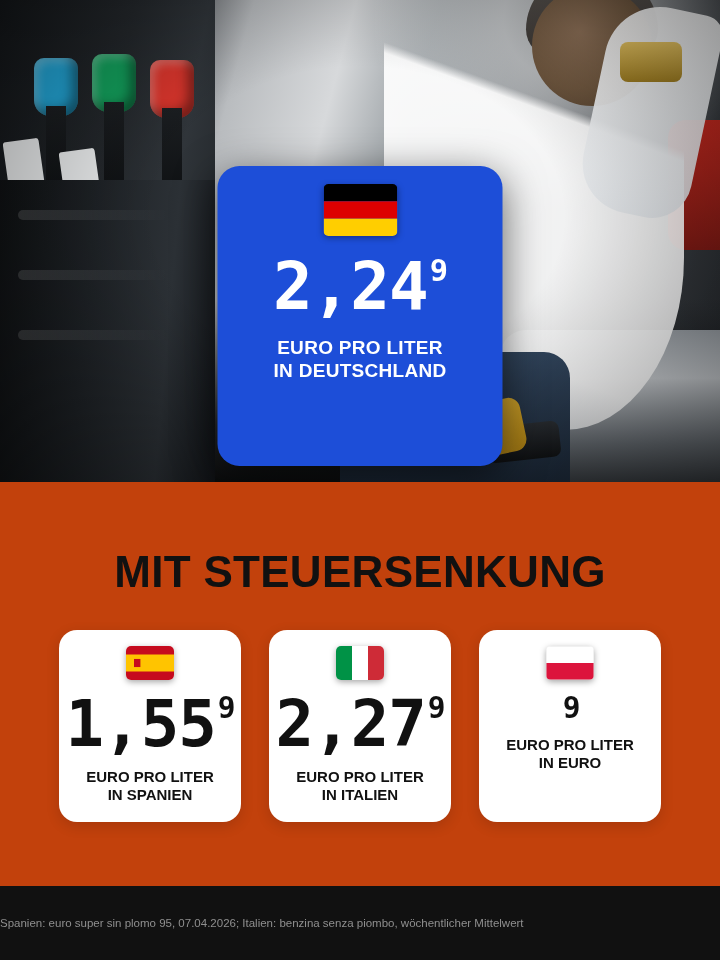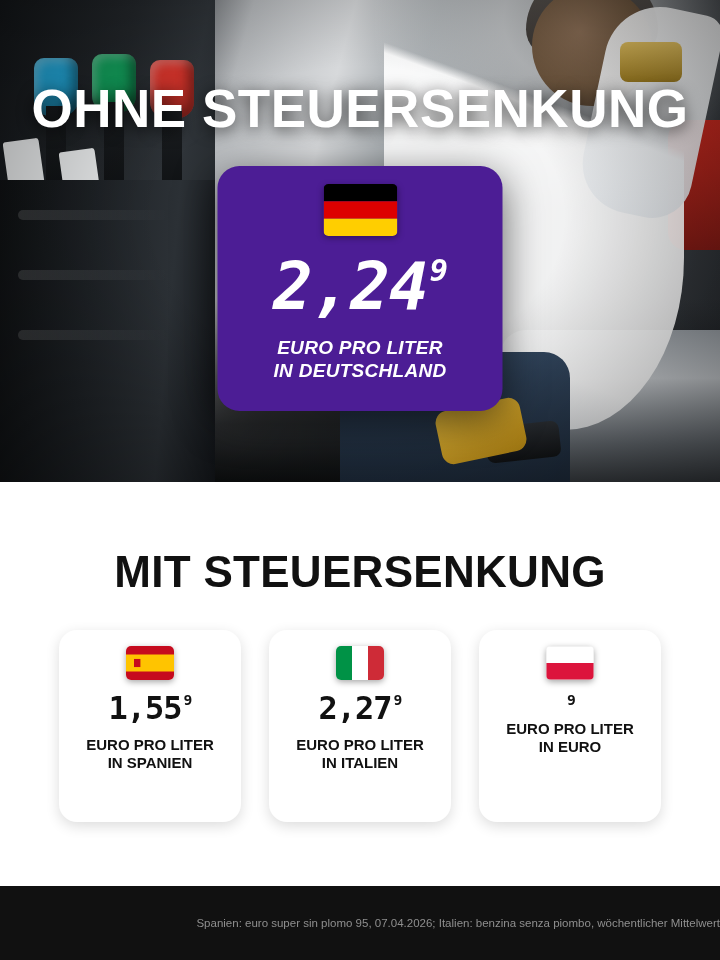--- a/index.html
+++ b/index.html
@@ -127,27 +127,26 @@
     line-height: 1;
     text-shadow: 0 3px 16px rgba(0,0,0,.75);
     font-stretch: condensed;
   }
 
   
   .card-dark {
     position: absolute;
     left: 50%; transform: translateX(-50%);
     top: 166px;
-    width: 285px; height: 245px;
-    background: #4c1d95;
+    width: 285px; height: 300px;
+    background: #1d4ed8;
     border-radius: 22px;
     display: flex; flex-direction: column; align-items: center;
     padding-top: 18px;
     box-shadow: 0 10px 40px rgba(0,0,0,.6);
-    font-style: italic;
   }
   .flag {
     width: 74px; height: 52px; border-radius: 5px;
     overflow: hidden; display: block;
     box-shadow: 0 2px 6px rgba(0,0,0,.35);
   }
   .price {
     font-family: "DejaVu Sans Mono", monospace;
     font-weight: 700;
     line-height: 1;
@@ -163,48 +162,48 @@
   .card-dark .price { color:#fff; font-size: 66px; margin-top: 18px; }
   .card-dark .sub {
     color:#fff; text-align:center; font-weight:700; font-size:19px;
     line-height:1.22; margin-top:16px; letter-spacing:.3px;
   }
 
   
   .bottom {
     position: absolute;
     left:0; top:482px; width: 720px; height: 478px;
-    background: #ffffff;
+    background: #c2410c;
   }
   .headline-bottom {
     text-align:center; color:#111; font-weight:800; font-size:44px;
     letter-spacing:.3px; padding-top: 68px; line-height:1;
   }
   .cards {
     display:flex; justify-content:center; gap: 28px;
     margin-top: 36px;
   }
   .card-light {
     width: 182px; height: 192px; background:#fff; border-radius: 18px;
     display:flex; flex-direction:column; align-items:center; justify-content:flex-start;
     padding-top: 16px;
     box-shadow: 0 4px 14px rgba(0,0,0,.14);
   }
   .card-light .flag { width: 48px; height: 34px; }
-  .card-light .price { color:#111; font-size: 32px; margin-top: 12px; }
+  .card-light .price { color:#111; font-size: 64px; margin-top: 12px; }
   .card-light .sub {
     color:#111; text-align:center; font-weight:700; font-size:15px;
     line-height:1.2; margin-top: 12px;
   }
 
   
   .footer {
     position:absolute; left:0; bottom:0; width:720px; height:74px;
     background:#111; color:#8f8f8f;
-    display:flex; flex-direction:column; align-items:flex-end; justify-content:center;
+    display:flex; flex-direction:column; align-items:flex-start; justify-content:center;
     gap:4px;
     font-size:11.5px;
   }
   .footer div { text-align:center; }
 </style>
 </head>
 <body>
 
 <div class="page">
 
@@ -228,21 +227,20 @@
       <div class="man-hair"></div>
       <div class="man-head"></div>
       <div class="man-arm"></div>
       <div class="watch"></div>
       <div class="man-jeans"></div>
       <div class="nozzle-hand"></div>
       <div class="glove"></div>
       <div class="vignette"></div>
     </div>
 
-    <div class="headline-top">OHNE STEUERSENKUNG</div>
 
     <div class="card-dark">
       <span class="flag">
         <svg width="74" height="52" viewBox="0 0 30 21" preserveAspectRatio="none" aria-hidden="true">
           <rect width="30" height="7" y="0" fill="#000000"></rect>
           <rect width="30" height="7" y="7" fill="#DD0000"></rect>
           <rect width="30" height="7" y="14" fill="#FFCE00"></rect>
         </svg>
       </span>
       <div class="price">

